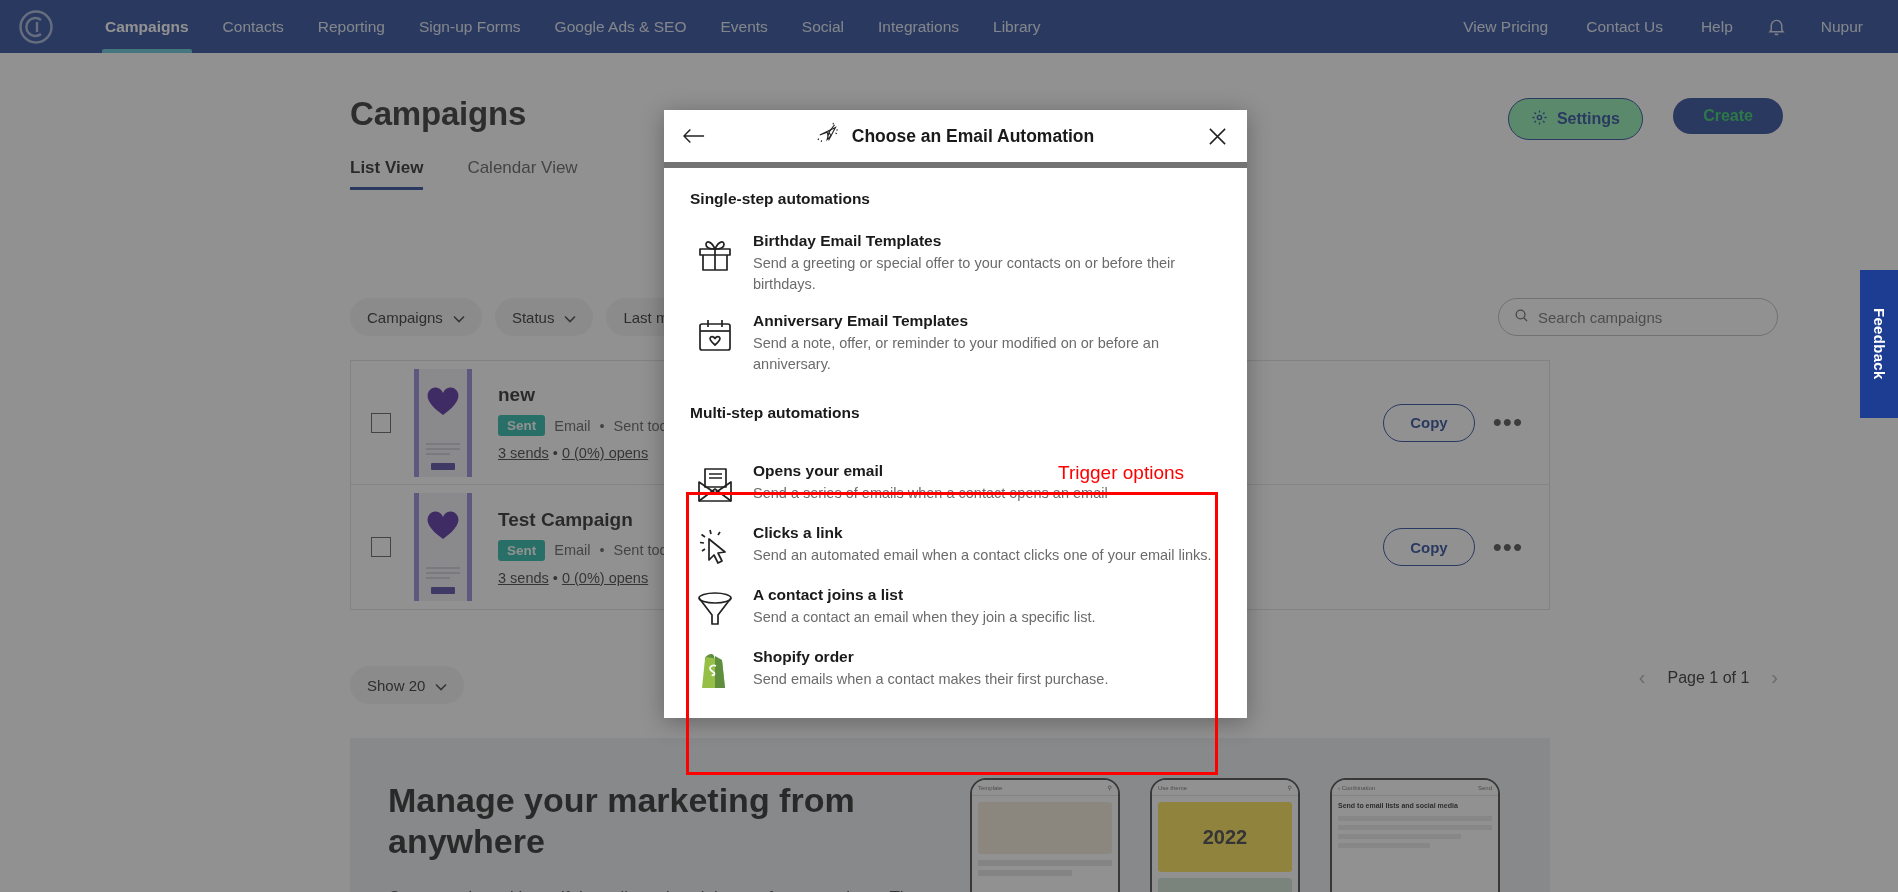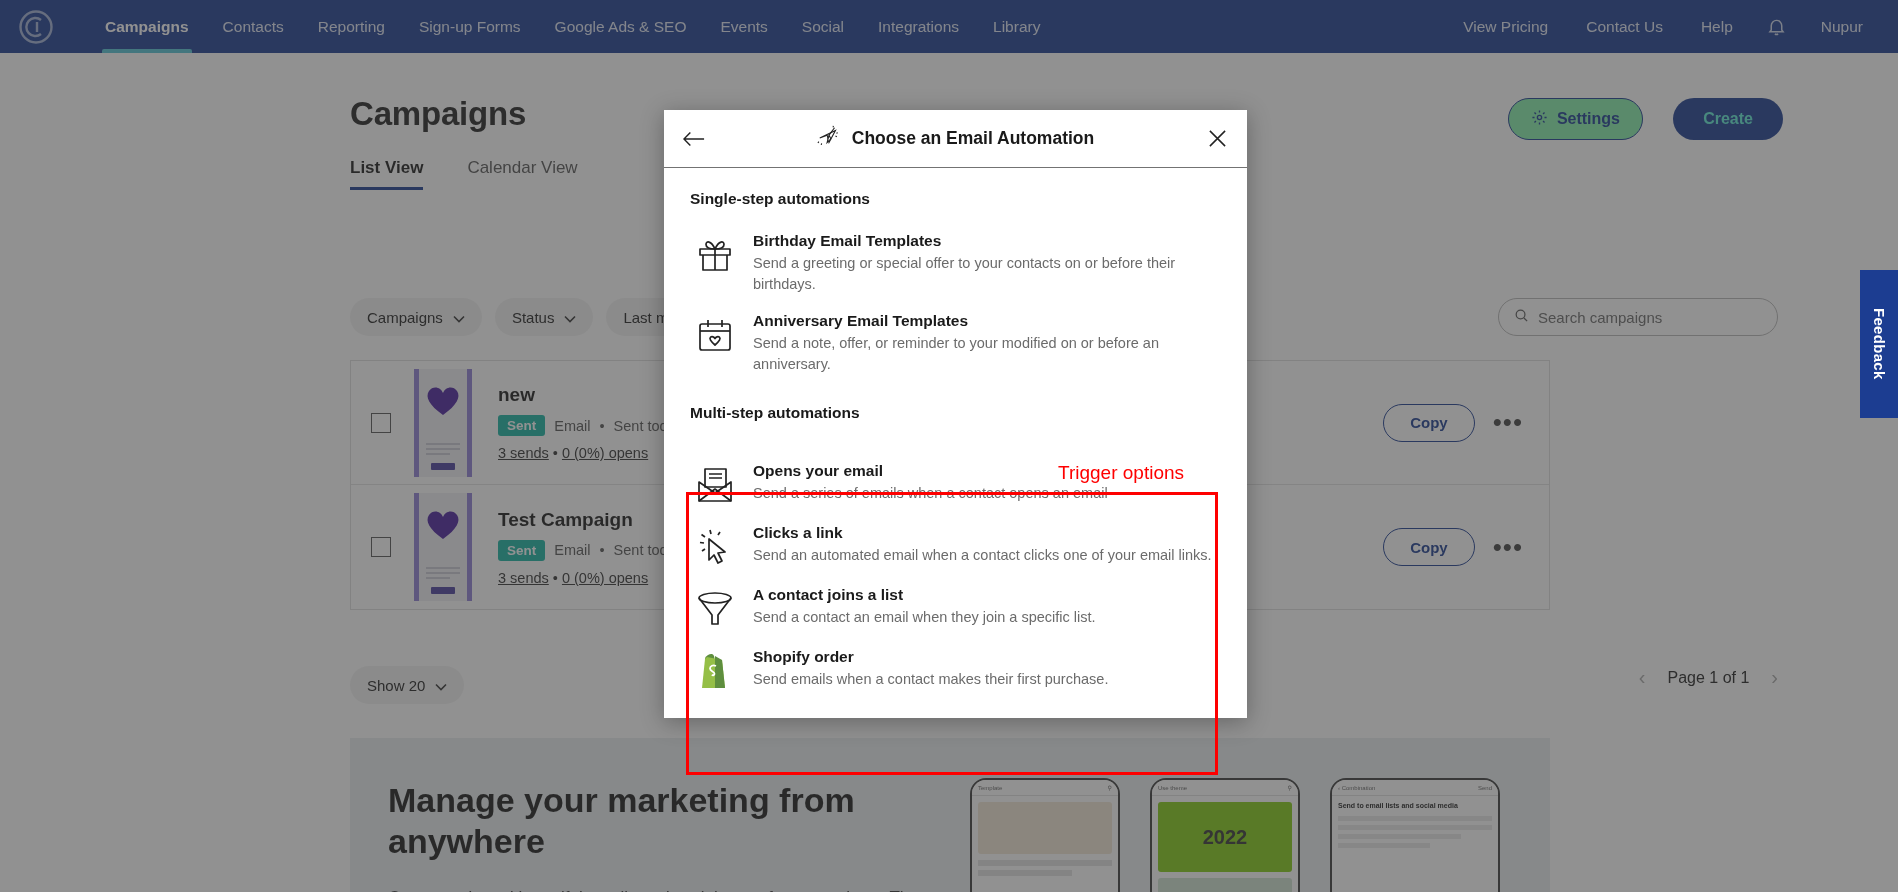--- a/index.html
+++ b/index.html
@@ -48,22 +48,22 @@
 
   .btn-settings {
     position: absolute; right: 255px; top: 45px;
     height: 42px; padding: 0 22px; border-radius: 22px;
     border: 1.6px solid #1c3d91; color: #1c3d91; background: #86efac;
     display: flex; align-items: center; gap: 9px; font-size: 16px; font-weight: 600;
     cursor: pointer;
   }
   .btn-create {
     position: absolute; right: 115px; top: 45px;
-    height: 42px; padding: 0 30px; border-radius: 22px; border: none;
-    background: #1c3d91; color: #5eead4; font-size: 16px; font-weight: 600;
+    height: 36px; padding: 0 30px; border-radius: 22px; border: none;
+    background: #1c3d91; color: #22c55e; font-size: 16px; font-weight: 600;
     display: flex; align-items: center; cursor: pointer;
   }
 
   
   .filterbar { position: absolute; left: 350px; top: 245px; display: flex; gap: 13px; }
   .chip {
     height: 38px; padding: 0 17px; border-radius: 19px; background: #f2f2f2;
     display: flex; align-items: center; gap: 10px; font-size: 15px; color: #222;
     cursor: pointer; white-space: nowrap;
   }
@@ -133,21 +133,21 @@
     display: flex; align-items: center; justify-content: center; cursor: pointer;
   }
   .feedback span { writing-mode: vertical-rl; font-size: 15px; font-weight: 600; letter-spacing: .3px; }
 
   
   .modal {
     position: absolute; left: 664px; top: 110px; width: 583px;
     background: #fff; z-index: 40; box-shadow: 0 4px 22px rgba(0,0,0,.3);
   }
   .modal-head {
-    height: 58px; border-bottom: 1px solid #737373; display: flex; align-items: center;
+    height: 58px; border-bottom: 6px solid #737373; display: flex; align-items: center;
     padding: 0 15px; position: relative;
   }
   .icon-btn { width: 30px; height: 30px; display: flex; align-items: center; justify-content: center; cursor: pointer; color: #333; }
   .modal-title-wrap { position:absolute; left:0; right:0; display:flex; align-items:center; justify-content:center; gap:11px; pointer-events:none;}
   .modal-title { font-size: 17.5px; font-weight: 700; color: #1a1a1a; }
   .modal-close { margin-left: auto; }
   .modal-body { padding: 18px 24px 16px 24px; }
   .sec-title { font-size: 15.5px; font-weight: 700; color: #1a1a1a; margin: 4px 0 16px 2px; }
   .sec-title.mt { margin-top: 20px; margin-bottom: 4px; }
   .opt { display: flex; gap: 17px; padding: 8px 6px 10px 6px; cursor: pointer; align-items: flex-start; }
@@ -366,21 +366,21 @@
               <div style="height:6px;background:#e3e3e3;margin-top:6px;"></div>
               <div style="height:6px;background:#e3e3e3;margin-top:4px;width:70%"></div>
             </div>
           </div>
           <div class="phone" style="left:200px;">
             <div class="pbar">
                 <span>Use theme</span>
                 <span>⚲</span>
               </div>
             <div class="pbody">
-              <div style="height:70px;background:#84cc16;border-radius:3px;display:flex;align-items:center;justify-content:center;color:#333;font-size:20px;font-weight:700;">2022</div>
+              <div style="height:70px;background:#fde047;border-radius:3px;display:flex;align-items:center;justify-content:center;color:#333;font-size:20px;font-weight:700;">2022</div>
               <div style="height:34px;background:#cfe3d1;margin-top:6px;border-radius:3px;"></div>
             </div>
           </div>
           <div class="phone" style="left:380px;width:170px;">
             <div class="pbar">
                 <span>‹ Combination</span>
                 <span>Send</span>
               </div>
             <div class="pbody">
               <div style="font-size:7px;font-weight:700;color:#222;">Send to email lists and social media</div>

